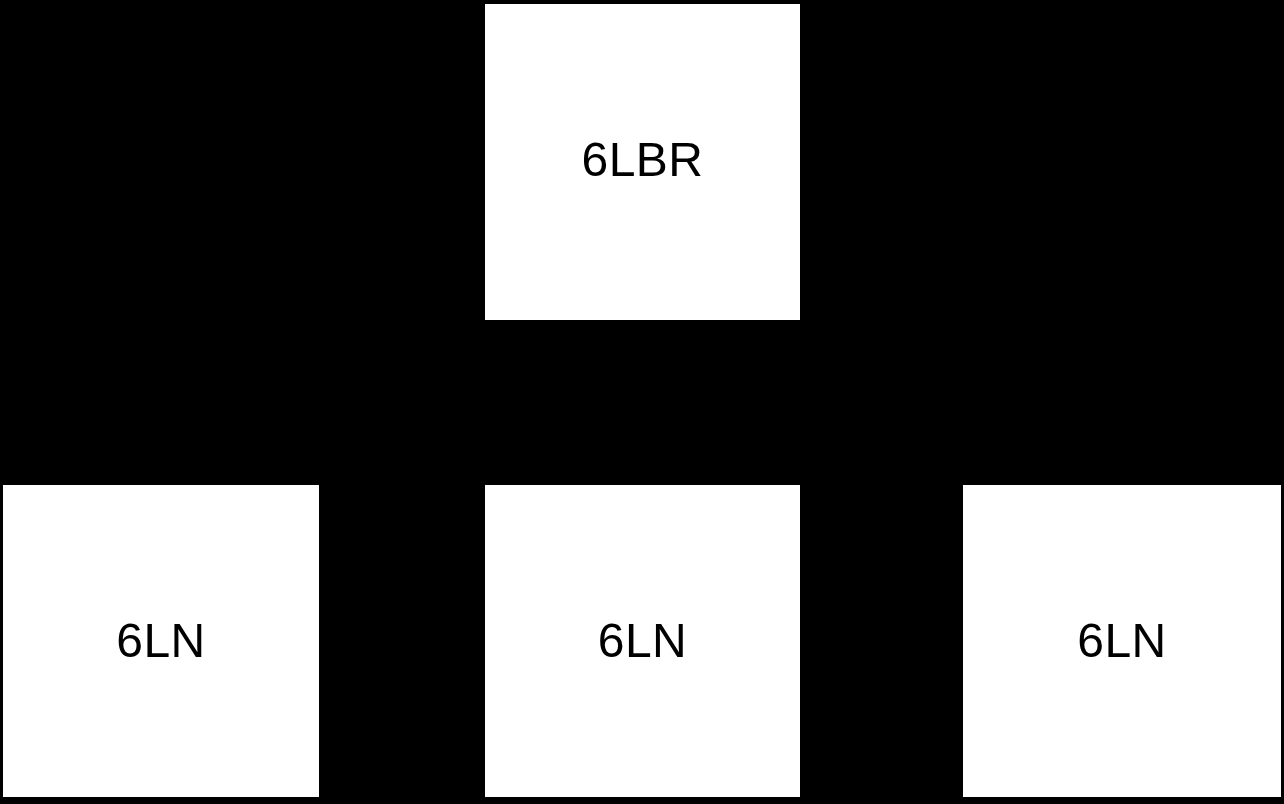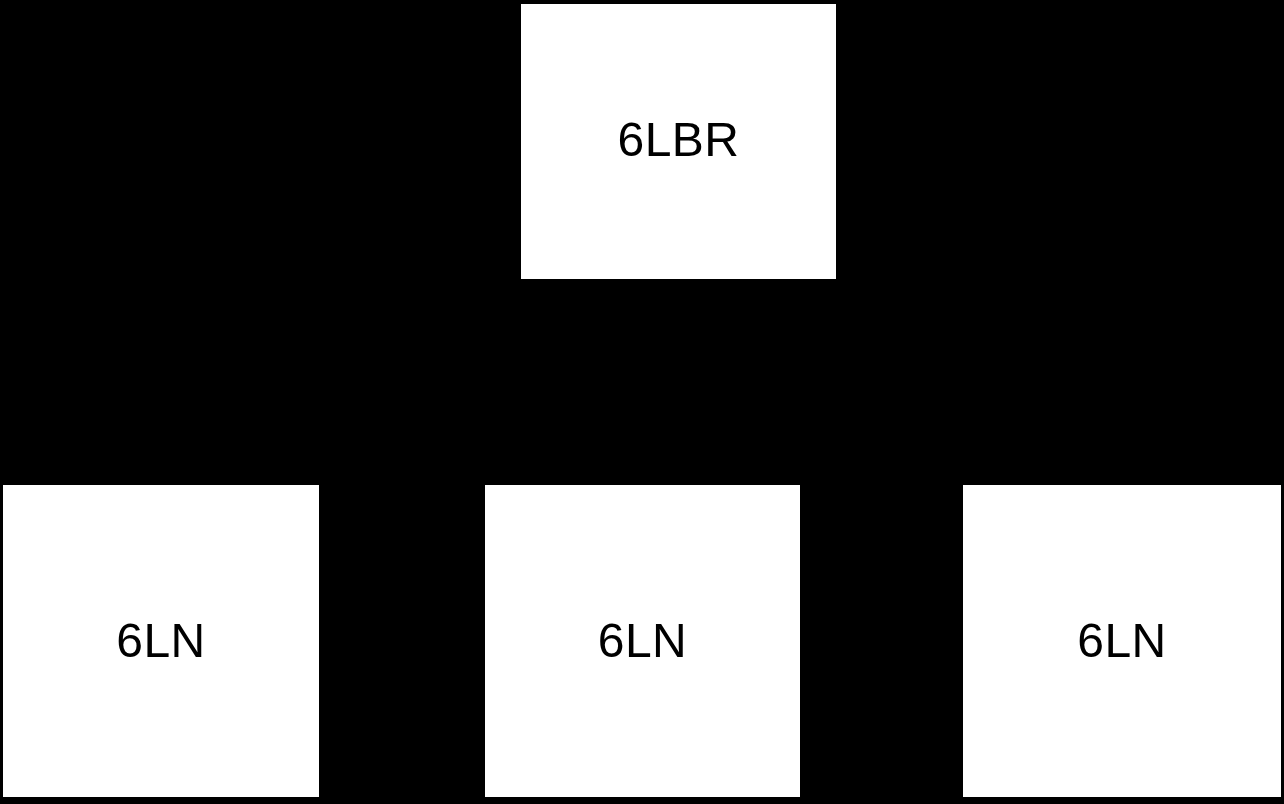--- a/index.html
+++ b/index.html
@@ -36,22 +36,21 @@
     font-size: 48px;
     color: #000000;
     text-align: center;
     white-space: nowrap;
   }
   
   #node-6lbr {
     left: 485px;
     top: 4px;
     width: 315px;
-    height: 275px;
-    margin-left: 36px;
+    height: 316px;
   }
   #node-6lbr .node-label {
     position: relative;
     top: -2px;
   }
   
   #node-6ln-1 {
     left: 3px;
     top: 485px;
     width: 316px;

